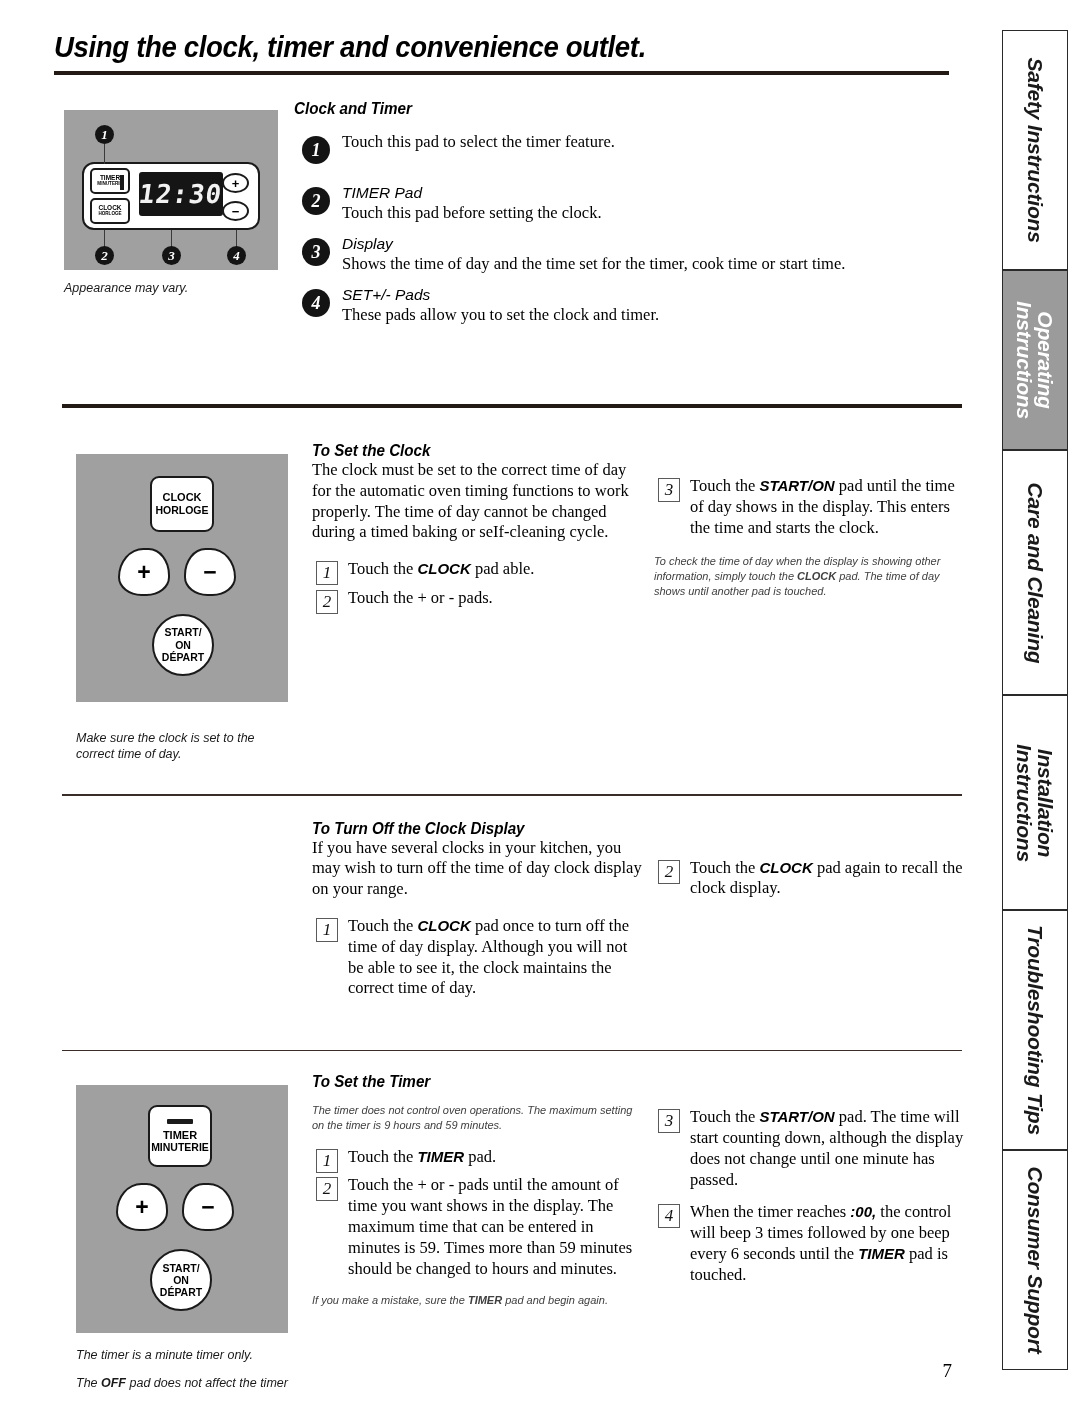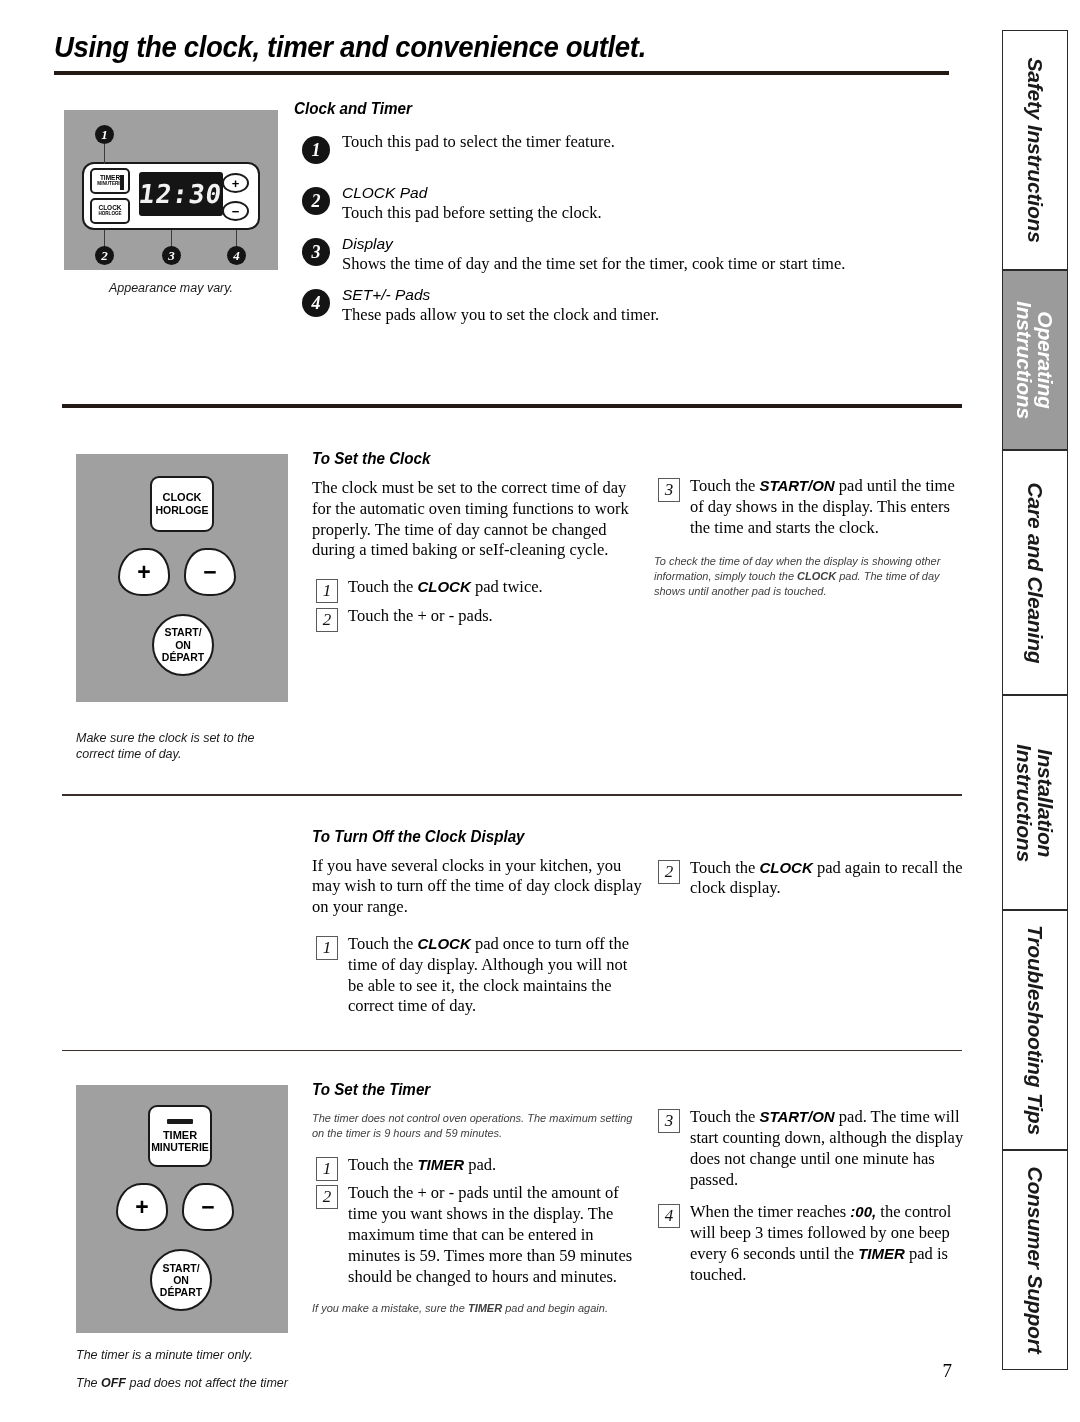--- a/index.html
+++ b/index.html
@@ -33,21 +33,21 @@
   .caption {
     font-family: "Liberation Sans", sans-serif;
     font-style: italic; font-size: 12.5px; color: #1a1a1a;
     line-height: 1.28;
   }
   .caption b { font-weight: bold; font-style: italic; }
 
   
   .sec1 { position: relative; height: 300px; }
   .sec1 .panel-img { position: absolute; left: 2px; top: 10px; width: 214px; height: 160px; }
-  .sec1 .cap { position: absolute; left: 2px; top: 180px; width: 214px; text-align: center; }
+  .sec1 .cap { position: absolute; left: 2px; top: 180px; width: 214px; text-align: left; }
 
   .ctrl-face {
     position: absolute; left: 18px; top: 52px; width: 178px; height: 68px;
     background: #fff; border: 2.5px solid #1a1a1a; border-radius: 12px;
   }
   .pad-sq {
     position: absolute; background: #fff; border: 2px solid #1a1a1a;
     border-radius: 5px; width: 40px; height: 26px;
     display: flex; flex-direction: column; align-items: center; justify-content: center;
     font-family: "Liberation Sans", sans-serif; font-weight: bold; color: #000;
@@ -111,26 +111,26 @@
     color: #000; line-height: 1.25; margin-top: 1px;
   }
 
   .rule-thick { height: 4px; background: #231a16; width: 900px; margin: 0; }
   .rule-thin  { height: 1.6px; background: #3a2e2a; width: 900px; }
 
   
   .sec { position: relative; }
   .sec .artcol { position: absolute; left: 14px; top: 12px; width: 218px; }
   .sec .txtcol { position: absolute; left: 250px; top: 0; width: 652px; }
-  .col-l { position: absolute; left: 0; top: 8px; width: 330px; }
+  .col-l { position: absolute; left: 0; top: 0; width: 330px; }
   .col-r { position: absolute; left: 342px; top: 0; width: 310px; }
 
   .body-p {
     font-family: "Liberation Serif", serif; font-size: 16.5px;
-    line-height: 1.26; color: #000; margin-top: 10px;
+    line-height: 1.26; color: #000; 
   }
   .body-p b { font-family: "Liberation Sans", sans-serif; font-weight: bold; font-size: 15px; font-style: italic;}
   .note {
     font-family: "Liberation Sans", sans-serif; font-style: italic;
     font-size: 11px; line-height: 1.34; color: #404040; margin-top: 12px;
   }
   .note b { font-weight: bold; font-style: italic; }
 
   .step { position: relative; padding-left: 36px; margin-top: 8px; }
   .step .sq {
@@ -249,21 +249,21 @@
 
       <div class="listcol">
         <div class="subhead">Clock and Timer</div>
         <div class="numlist">
           <div class="numrow">
             <div class="numbadge">1</div>
             <div class="bd">Touch this pad to select the timer feature.</div>
           </div>
           <div class="numrow">
             <div class="numbadge">2</div>
-            <div class="hd">CLOCK Pad</div>
+            <div class="hd">TIMER Pad</div>
             <div class="bd">Touch this pad before setting the clock.</div>
           </div>
           <div class="numrow">
             <div class="numbadge">3</div>
             <div class="hd">Display</div>
             <div class="bd">Shows the time of day and the time set for the timer, cook time or start time.</div>
           </div>
           <div class="numrow">
             <div class="numbadge">4</div>
             <div class="hd">SET+/- Pads</div>
@@ -295,21 +295,21 @@
       </div>
 
       <div class="txtcol">
         <div class="col-l">
           <div class="subhead">To Set the Clock</div>
           <div class="body-p">The clock must be set to the correct time of day for the automatic oven timing functions to work properly. The time of day cannot be changed during a timed baking or seIf-cleaning cycle.</div>
 
           <div class="step" style="margin-top:16px;">
             <div class="sq">1</div>
             <div class="tx">
-              <span>Touch the </span><b>CLOCK</b><span> pad twice.</span>
+              <span>Touch the </span><b>CLOCK</b><span> pad able.</span>
             </div>
           </div>
 
           <div class="step">
             <div class="sq">2</div>
             <div class="tx">Touch the + or - pads.</div>
           </div>
 
         </div>
 

